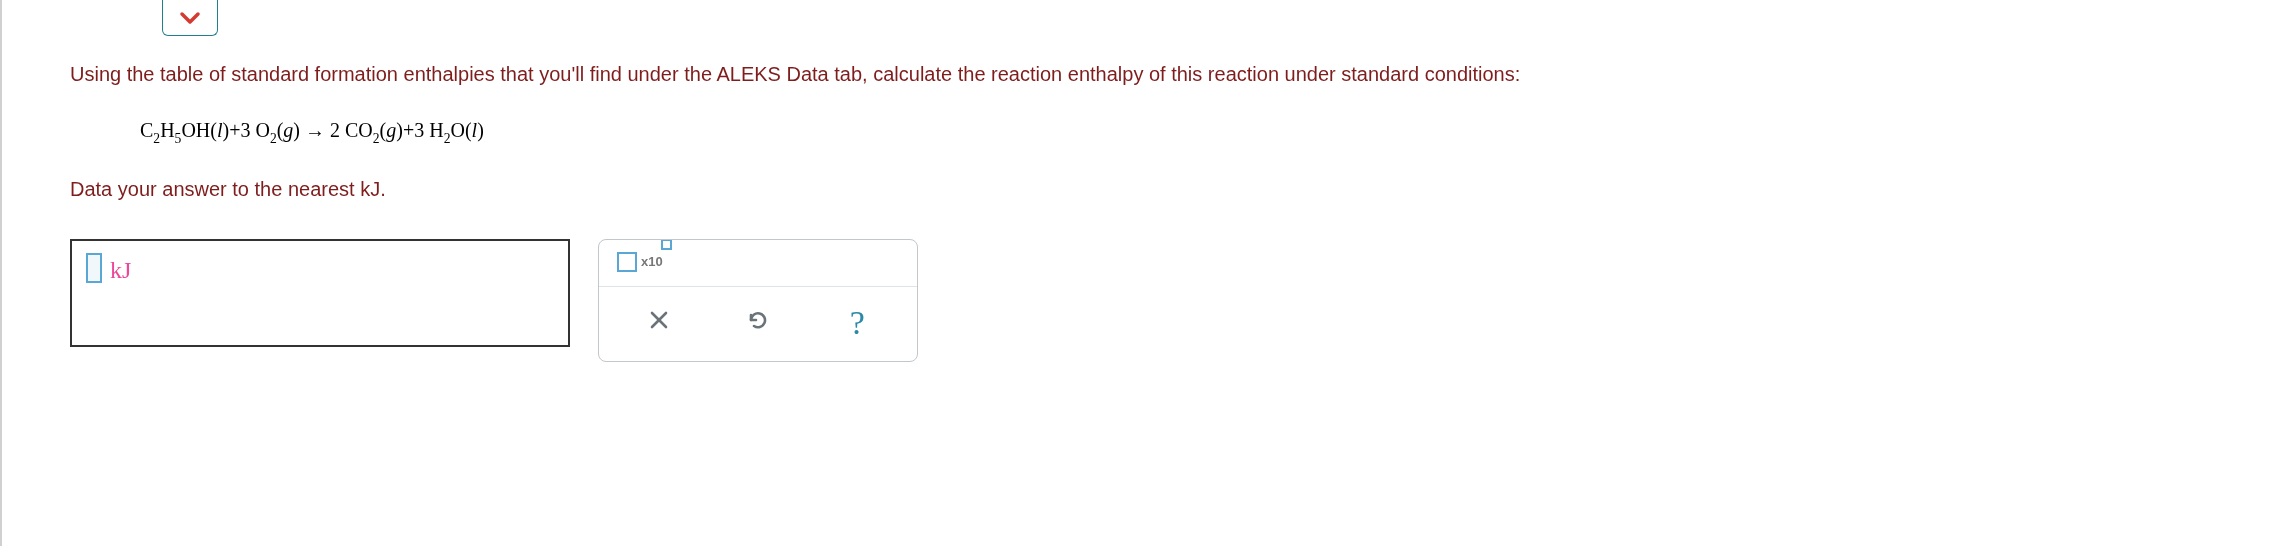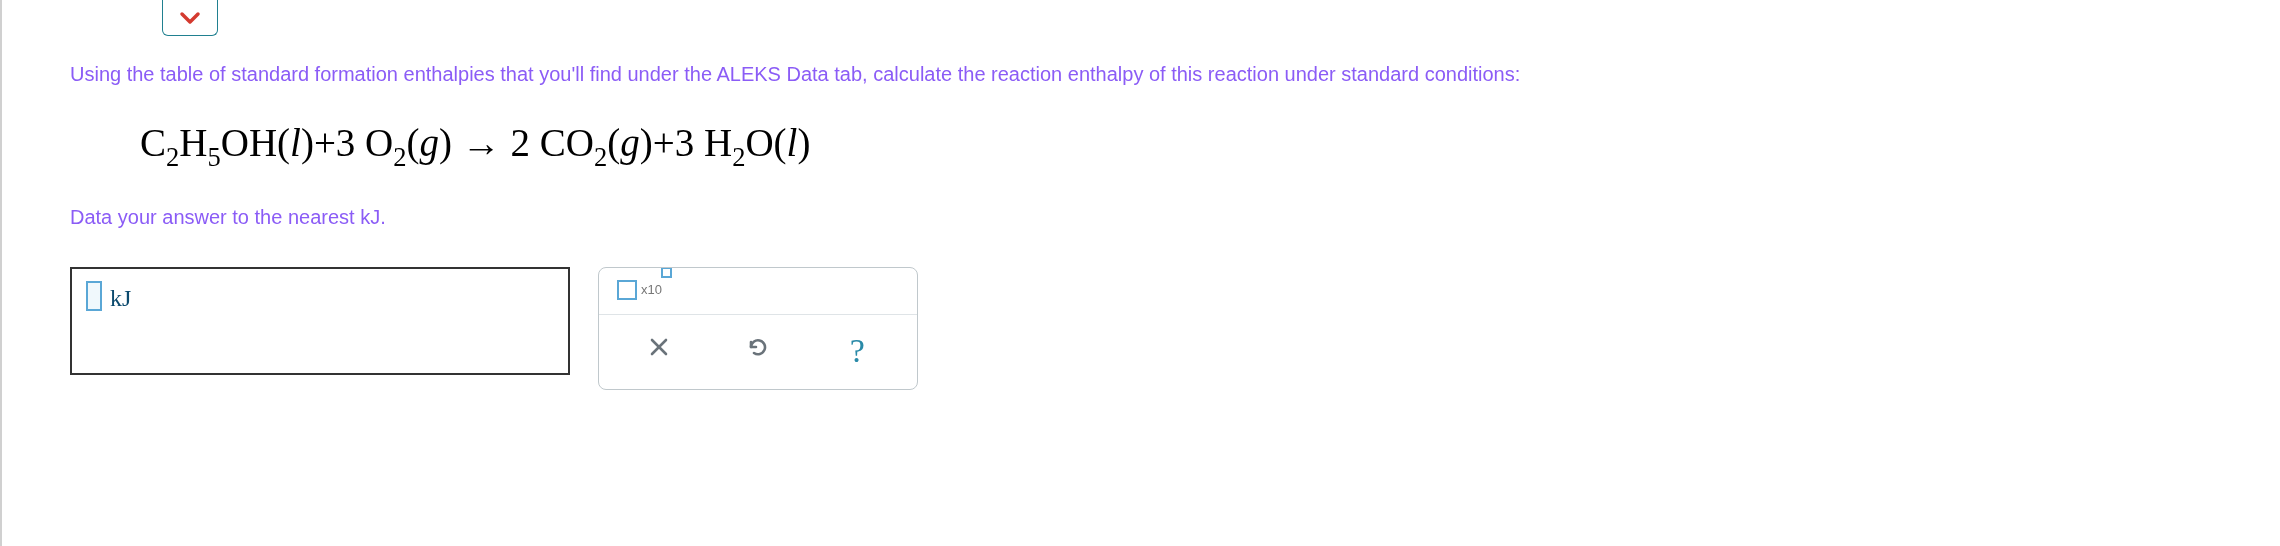--- a/index.html
+++ b/index.html
@@ -30,24 +30,24 @@
     justify-content: center;
     cursor: pointer;
   }
   .chevron-tab svg { display: block; }
   .content {
     position: absolute;
     top: 60px;
     left: 68px;
     right: 40px;
   }
-  .prompt-text { color: #8b5cf6; }
+  .prompt-text { color: #7f1d1d; }
   .equation {
     font-family: "Times New Roman", Times, serif;
-    font-size: 39px;
+    font-size: 20px;
     margin: 28px 0 28px 70px;
     color: #000;
     white-space: nowrap;
   }
   .equation sub {
     font-size: 0.68em;
     vertical-align: sub;
     position: relative;
     top: 0.05em;
   }
@@ -72,21 +72,21 @@
   .cursor-box {
     width: 16px;
     height: 30px;
     border: 2px solid #5aa7d6;
     background: #f0f8fc;
     margin-top: 2px;
   }
   .unit {
     font-family: "Times New Roman", serif;
     font-size: 24px;
-    color: #0c4a6e;
+    color: #ec4899;
     font-weight: 400;
     margin-top: 3px;
   }
   .tool-panel {
     width: 320px;
     border: 1px solid #c0c8cc;
     border-radius: 8px;
     background: #fff;
     overflow: hidden;
   }
@@ -102,20 +102,21 @@
     height: 20px;
     border: 2px solid #5aa7d6;
     display: inline-block;
   }
   .sci-label {
     position: relative;
     display: inline-block;
     color: #777;
     font-size: 13px;
     margin-left: -2px;
+    font-weight: bold;
   }
   .sci-label .exp-sq {
     position: absolute;
     top: -14px;
     left: 20px;
     width: 11px;
     height: 11px;
     border: 2px solid #5aa7d6;
   }
   .tool-bottom {

